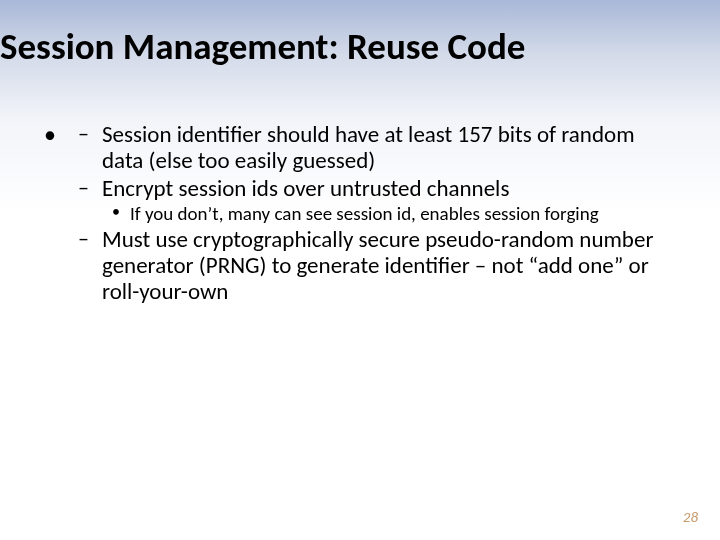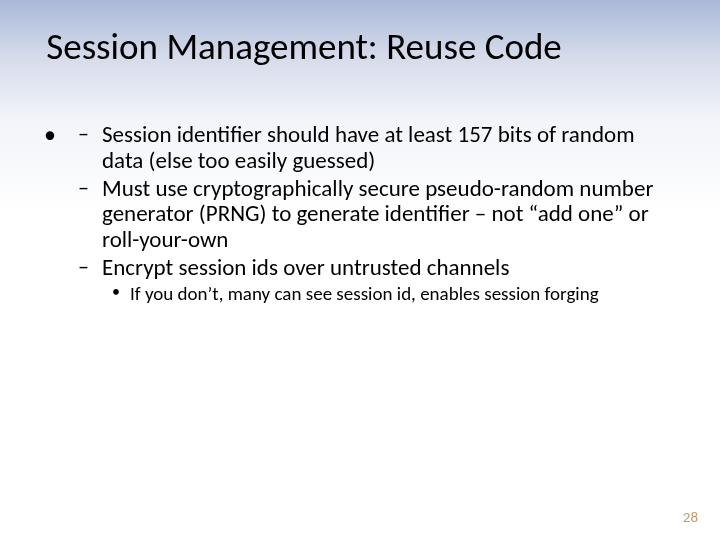--- a/index.html
+++ b/index.html
@@ -15,24 +15,24 @@
     height: 540px;
     background: linear-gradient(to bottom, #a9b8d8 0%, #d3dae9 10%, #f2f4f9 22%, #ffffff 40%, #ffffff 100%);
     position: relative;
     box-sizing: border-box;
   }
   .title {
     position: absolute;
     top: 24px;
     left: 0;
     width: 608px;
-    text-align: center;
+    text-align: left;
     font-size: 37px;
     color: #000;
-    font-weight: 400;
+    font-weight: 700;
   }
   .body {
     position: absolute;
     top: 120px;
     left: 40px;
     width: 640px;
     color: #000;
   }
   ul.lvl1 {
     list-style: none;
@@ -91,45 +91,46 @@
     left: 4px;
     top: 0;
     font-size: 16px;
   }
   .pagenum {
     position: absolute;
     bottom: 14px;
     right: 22px;
     font-size: 15px;
     color: #c89a6a;
+    font-style: italic;
   }
 </style>
 </head>
 <body>
 
 <div class="slide">
   <div class="title">Session Management: Reuse Code</div>
 
   <div class="body">
     <ul class="lvl1">
       <li>
         <ul class="lvl2">
           <li>
             <span>Session identifier should have at least 157 bits of random data (else too easily guessed)</span>
           </li>
           <li>
-            <span>Must use cryptographically secure pseudo-random number generator (PRNG) to generate identifier – not “add one” or roll-your-own</span>
-          </li>
-          <li>
             <span>Encrypt session ids over untrusted channels</span>
             <ul class="lvl3">
               <li>
                 <span>If you don’t, many can see session id, enables session forging</span>
               </li>
             </ul>
+          </li>
+          <li>
+            <span>Must use cryptographically secure pseudo-random number generator (PRNG) to generate identifier – not “add one” or roll-your-own</span>
           </li>
         </ul>
       </li>
     </ul>
   </div>
 
   <div class="pagenum">28</div>
 </div>
 
 </body></html>

